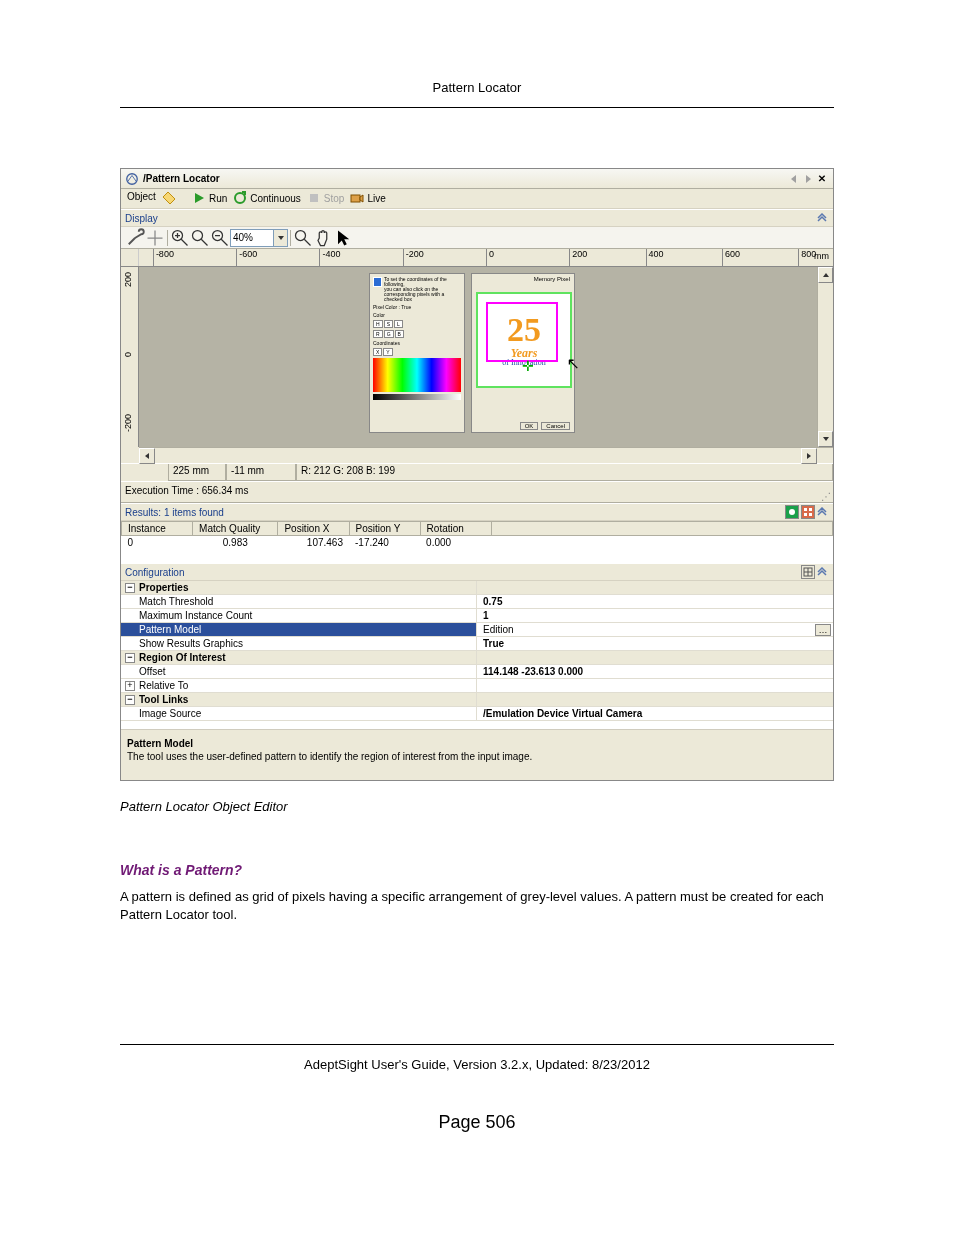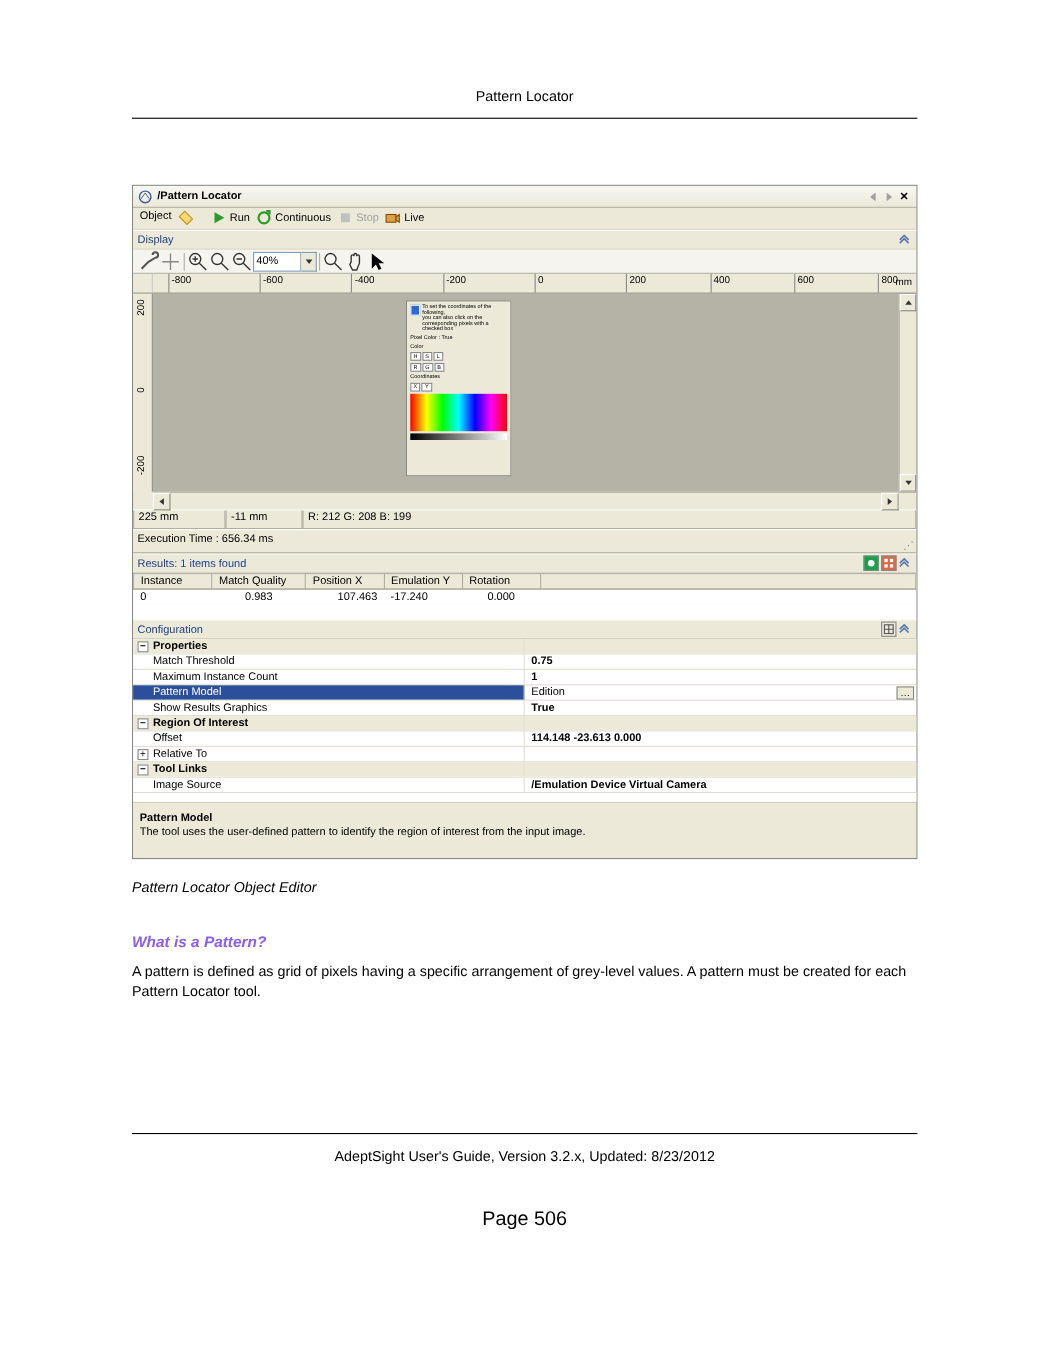--- a/index.html
+++ b/index.html
@@ -212,21 +212,21 @@
 
   .statusbar {
     display:flex; height:18px;
     background:#ece9d8;
     border-top:1px solid #fff;
   }
   .statusbar .cell {
     border:1px solid #b0aea0; border-top:none;
     padding: 1px 4px;
   }
-  .statusbar .c1 { width:84px; }
+  .statusbar .c1 { width:58px;margin-left:47px; }
   .statusbar .c2 { width:70px; }
   .statusbar .c3 { flex:1; }
 
   .exec-time {
     background:#ece9d8;
     padding: 3px 4px 6px 4px;
     border-top:1px solid #fff;
     border-bottom:1px solid #b0aea0;
     position:relative;
   }
@@ -298,23 +298,23 @@
 
   
   .caption {
     font-style: italic;
     font-size: 13px;
     margin-top: 18px;
   }
   .sect-heading {
     font-style: italic;
     font-weight: bold;
-    color: #8b5cf6;
+    color: #701a75;
     font-size: 14px;
-    margin-top: 34px;
+    margin-top: 48px;
   }
   .body-text {
     font-size: 13px;
     margin-top: 10px;
     line-height: 1.4;
   }
 
   .footer-rule { border-top:1px solid #000; margin-top:120px; }
   .footer1 { text-align:center; font-size:13px; margin-top:12px; }
   .footer2 { text-align:center; font-size:18px; margin-top:40px; }
@@ -492,20 +492,37 @@
               </div>
               <div style="font-size:5px">Coordinates</div>
               <div style="display:flex;gap:1px;font-size:5px">
                 <span style="border:1px solid #888;padding:0 2px;background:#fff">X</span>
                 <span style="border:1px solid #888;padding:0 2px;background:#fff">Y</span>
               </div>
               <div class="colgrad"></div>
               <div class="slider"></div>
             </div>
 
+            <div class="panel-b">
+              <div style="position:absolute;right:4px;top:2px;font-size:6px">Memory Pixel</div>
+              <div class="imgbox">
+                <div class="inner-sel"></div>
+                <div class="logo25">
+                  <div class="n25">25</div>
+                  <div class="years">Years</div>
+                  <div class="sub">of Innovation</div>
+                </div>
+                <span class="center-mark">✛</span>
+                <span class="cursor-arrow">↖</span>
+              </div>
+              <div style="position:absolute;bottom:2px;right:4px;display:flex;gap:3px;font-size:6px">
+                <span style="border:1px solid #888;background:#ece9d8;padding:0 4px">OK</span>
+                <span style="border:1px solid #888;background:#ece9d8;padding:0 4px">Cancel</span>
+              </div>
+            </div>
           </div>
         </div>
 
         <div class="vscroll">
           <div class="scroll-btn">
               <svg width="8" height="8">
                 <path d="M1 6 L4 2 L7 6 Z" fill="#333"></path>
               </svg>
             </div>
           <div class="scroll-btn">
@@ -567,32 +584,32 @@
           </svg>
       </span>
     </div>
 
     <table class="results">
       <thead>
         <tr>
           <th style="width:10%">Instance</th>
           <th style="width:12%">Match Quality</th>
           <th style="width:10%">Position X</th>
-          <th style="width:10%">Emulation Y</th>
+          <th style="width:10%">Position Y</th>
           <th style="width:10%">Rotation</th>
           <th style="width:48%"></th>
         </tr>
       </thead>
       <tbody>
         <tr>
           <td>0</td>
           <td style="text-align:center">0.983</td>
           <td style="text-align:right">107.463</td>
           <td style="">-17.240</td>
-          <td style="text-align:center">0.000</td>
+          <td style="text-align:left">0.000</td>
           <td></td>
         </tr>
       </tbody>
     </table>
     <div class="results-pad"></div>
 
     <div class="section-header">
       <span class="sh-label">Configuration</span>
       <span class="sqicon">
           <svg width="10" height="10">

